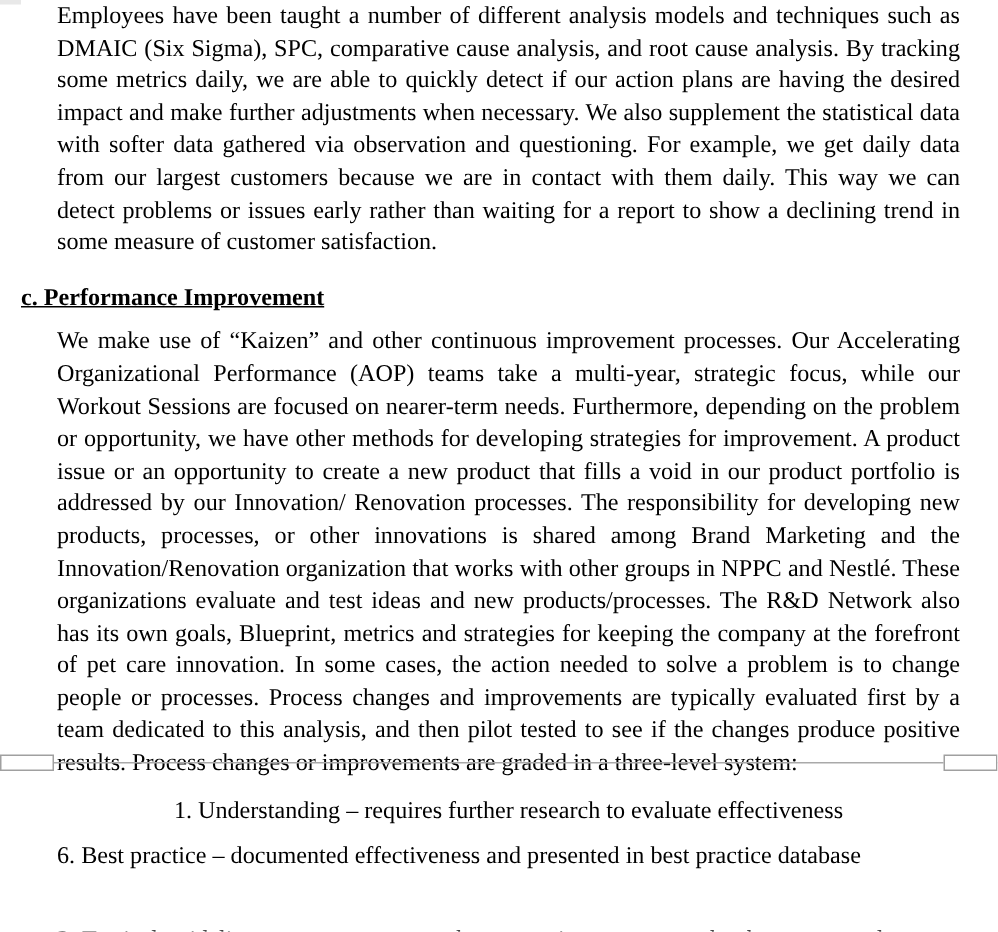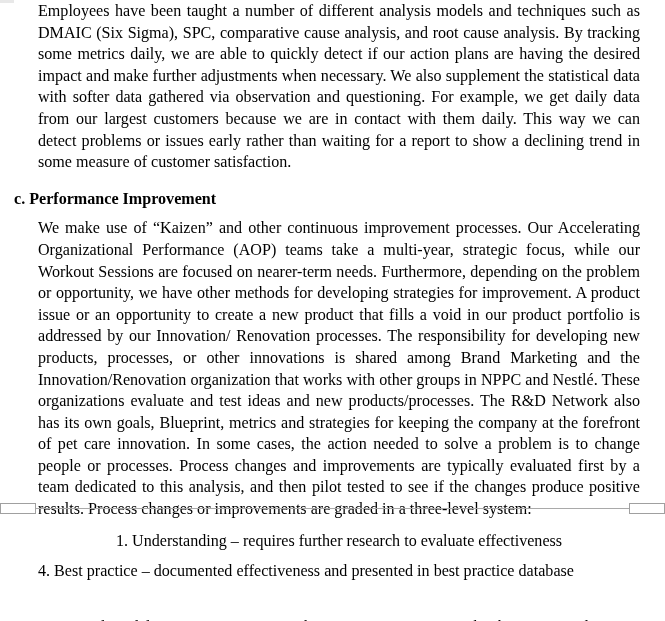--- a/index.html
+++ b/index.html
@@ -56,20 +56,21 @@
     width: 602px;
     text-align: justify;
   }
   h3.heading {
     margin: 0;
     padding: 0;
     font-size: 16.1px;
     line-height: 21.6px;
     font-weight: bold;
     text-align: left;
+    text-decoration: underline;
   }
   .sp-before-heading { height: 15px; }
   .sp-after-heading { height: 8px; }
   .sp-list { height: 10px; }
   .sp-list2 { height: 9px; }
   .sp-gap-break { height: 12px; }
 
   
   .page-break {
     position: absolute;
@@ -125,21 +126,21 @@
     <div class="sp-after-heading"></div>
 
     <p class="para indent">We make use of “Kaizen” and other continuous improvement processes. Our Accelerating Organizational Performance (AOP) teams take a multi-year, strategic focus, while our Workout Sessions are focused on nearer-term needs. Furthermore, depending on the problem or opportunity, we have other methods for developing strategies for improvement. A product issue or an opportunity to create a new product that fills a void in our product portfolio is addressed by our Innovation/ Renovation processes. The responsibility for developing new products, processes, or other innovations is shared among Brand Marketing and the Innovation/Renovation organization that works with other groups in NPPC and Nestlé. These organizations evaluate and test ideas and new products/processes. The R&amp;D Network also has its own goals, Blueprint, metrics and strategies for keeping the company at the forefront of pet care innovation. In some cases, the action needed to solve a problem is to change people or processes. Process changes and improvements are typically evaluated first by a team dedicated to this analysis, and then pilot tested to see if the changes produce positive results. Process changes or improvements are graded in a three-level system:</p>
 
     <div class="sp-list"></div>
 
     <p class="para indent" style="text-align:center;">1. Understanding – requires further research to evaluate effectiveness</p>
 
     <div class="sp-list2"></div>
 
-    <p class="para indent" style="text-align:left;">4. Best practice – documented effectiveness and presented in best practice database</p>
+    <p class="para indent" style="text-align:left;">6. Best practice – documented effectiveness and presented in best practice database</p>
 
     <div class="sp-gap-break"></div>
     <div style="height:22px;"></div>
 
     <p class="para indent" style="text-align:justify;">3. Tactical guidelines – proven process changes or improvements that become mandatory or integrated into policies/procedures</p>
 
   </div>
 
   <div class="page-break">
     <div class="rule"></div>

